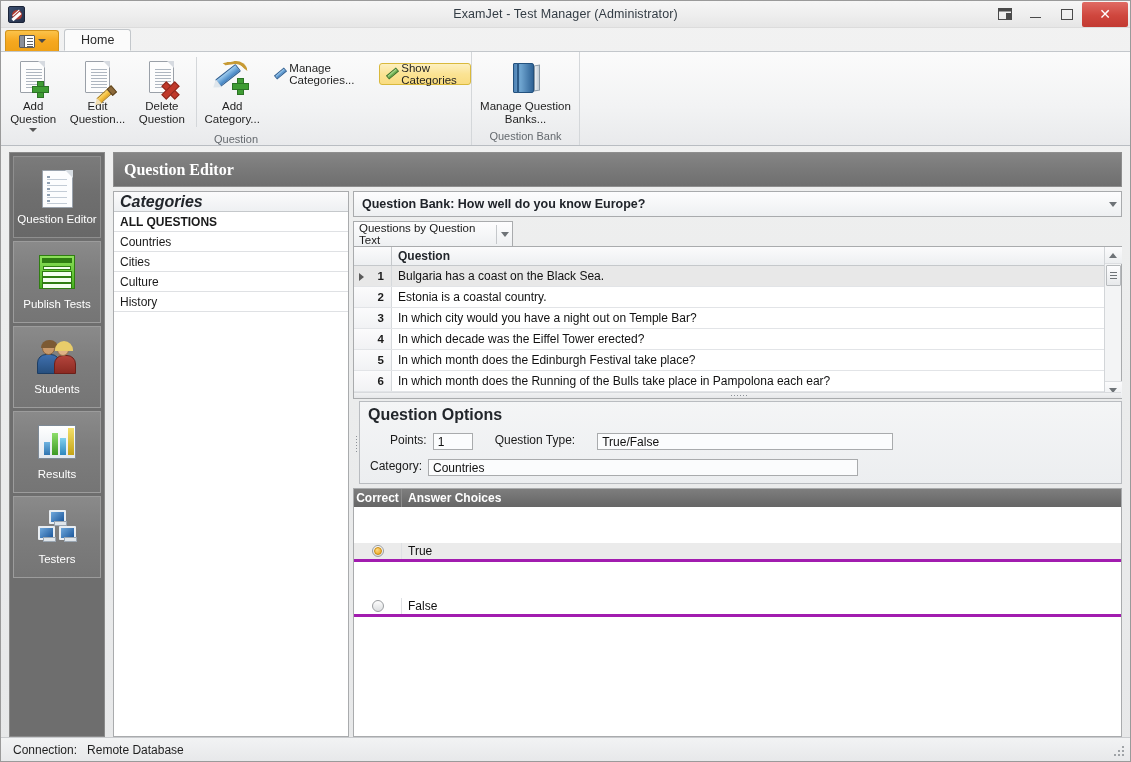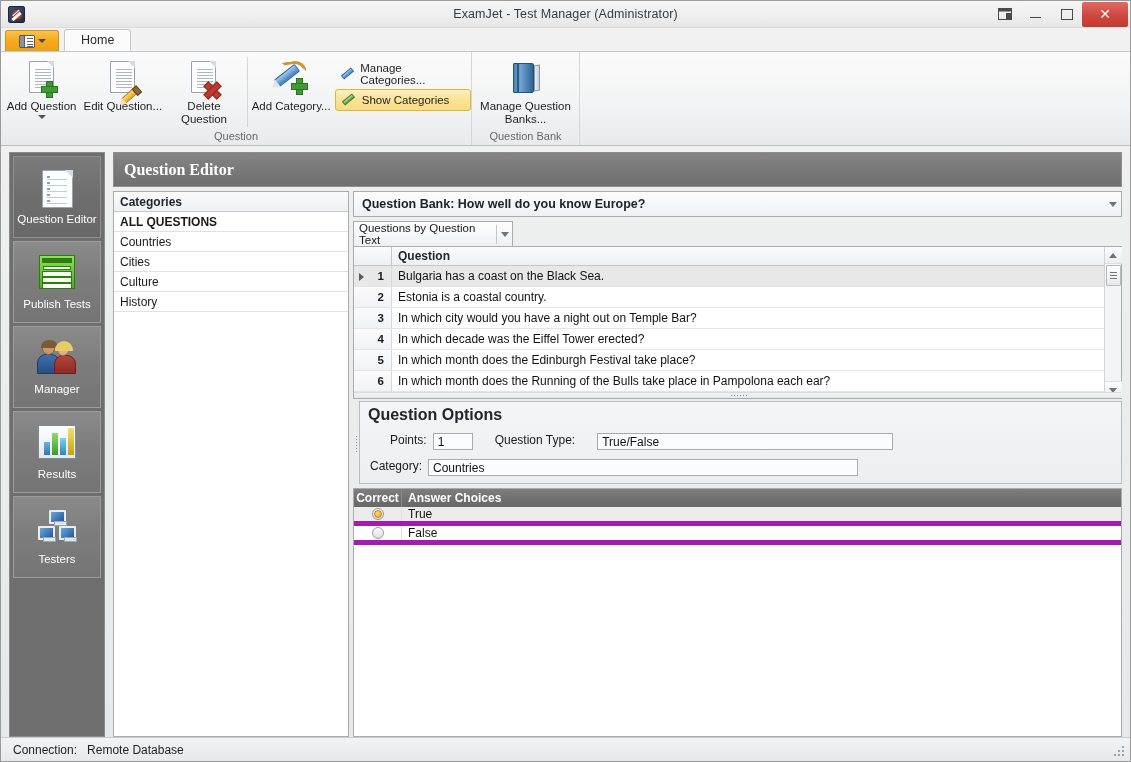--- a/index.html
+++ b/index.html
@@ -305,21 +305,21 @@
   .cat-panel {
     width: 236px; min-width: 236px;
     background: #ffffff; border: 1px solid #a9abad;
     display: flex; flex-direction: column;
   }
   .cat-header {
     height: 20px; min-height: 20px;
     background: linear-gradient(180deg,#fbfbfc 0%,#eef0f2 100%);
     border-bottom: 1px solid #c5c8cb;
     display: flex; align-items: center; padding-left: 6px;
-    font-size: 12px; font-weight: bold; color: #22262b;
+    font-size: 16px; font-weight: bold; color: #22262b; font-style: italic;
   }
   .cat-item {
     height: 20px; display: flex; align-items: center; padding-left: 6px;
     border-bottom: 1px solid #dfe1e4; font-size: 12px; color: #1a1a1a;
   }
   .cat-item.bold { font-weight: bold; }
 
   
   .editor-col { flex: 1; display: flex; flex-direction: column; margin-left: 4px; min-width: 0; }
 
@@ -438,21 +438,21 @@
     display:flex;flex-direction:column; min-height:0;
   }
   .ans-head{
     height:18px; min-height:18px; display:flex;
     background: linear-gradient(180deg,#7e7e7e 0%,#717171 50%,#666666 100%);
     color:#ffffff; font-size:12px; font-weight:bold;
   }
   .ah-correct{ width:48px;min-width:48px; display:flex;align-items:center;justify-content:center;
     border-right:1px solid #8c8c8c;}
   .ah-text{ flex:1; display:flex;align-items:center; padding-left:6px;}
-  .ans-row{ height:14px;min-height:19px; display:flex; border-bottom:5px solid #a21caf; }
+  .ans-row{ height:14px;min-height:19px; display:flex; border-bottom:3px solid #a21caf;margin-top:36px; }
   .ans-row.alt{ background:#ebebeb; }
   .ar-correct{ width:48px;min-width:48px; display:flex;align-items:center;justify-content:center;
     border-right:1px solid #dfe1e4;}
   .radio{
     width:12px;height:12px;border-radius:50%;
     background: linear-gradient(180deg,#fdfdfd,#dcdee0);
     border:1px solid #9a9da0; display:flex;align-items:center;justify-content:center;
   }
   .radio.on:after{ content:""; width:6px;height:6px;border-radius:50%;
     background: radial-gradient(circle at 35% 30%,#ffd982,#e8a317); border:1px solid #c98a10;}
@@ -539,21 +539,21 @@
 
         <div class="big-btn" style="width:82px;">
           <div class="ico-pen">
             <div class="swoosh"></div>
             <div class="nib"></div>
             <div class="badge plus-badge" style="right:2px;bottom:2px;"></div>
           </div>
           <div class="lbl">Add Category...</div>
         </div>
 
-        <div style="display:flex;flex-direction:column;gap:4px;padding-top:6px;margin-left:4px;">
+        <div style="display:flex;gap:4px;padding-top:6px;margin-left:4px;">
           <div class="small-btn">
             <span class="ico-pen-sm">
                 <span class="nib2"></span>
               </span>
             <span>Manage Categories...</span>
           </div>
           <div class="small-btn toggled">
             <span class="ico-pen-sm green">
                 <span class="nib2"></span>
               </span>
@@ -607,21 +607,21 @@
       </div>
       <div class="nav-item">
         <div class="nav-ico">
           <div class="ni-people">
               <div class="b1"></div>
               <div class="h1"></div>
               <div class="b2"></div>
               <div class="h2"></div>
             </div>
         </div>
-        <span>Manager</span>
+        <span>Students</span>
       </div>
       <div class="nav-item">
         <div class="nav-ico">
           <div class="ni-chart">
               <div class="b b1"></div>
               <div class="b b2"></div>
               <div class="b b3"></div>
               <div class="b b4"></div>
             </div>
         </div>

